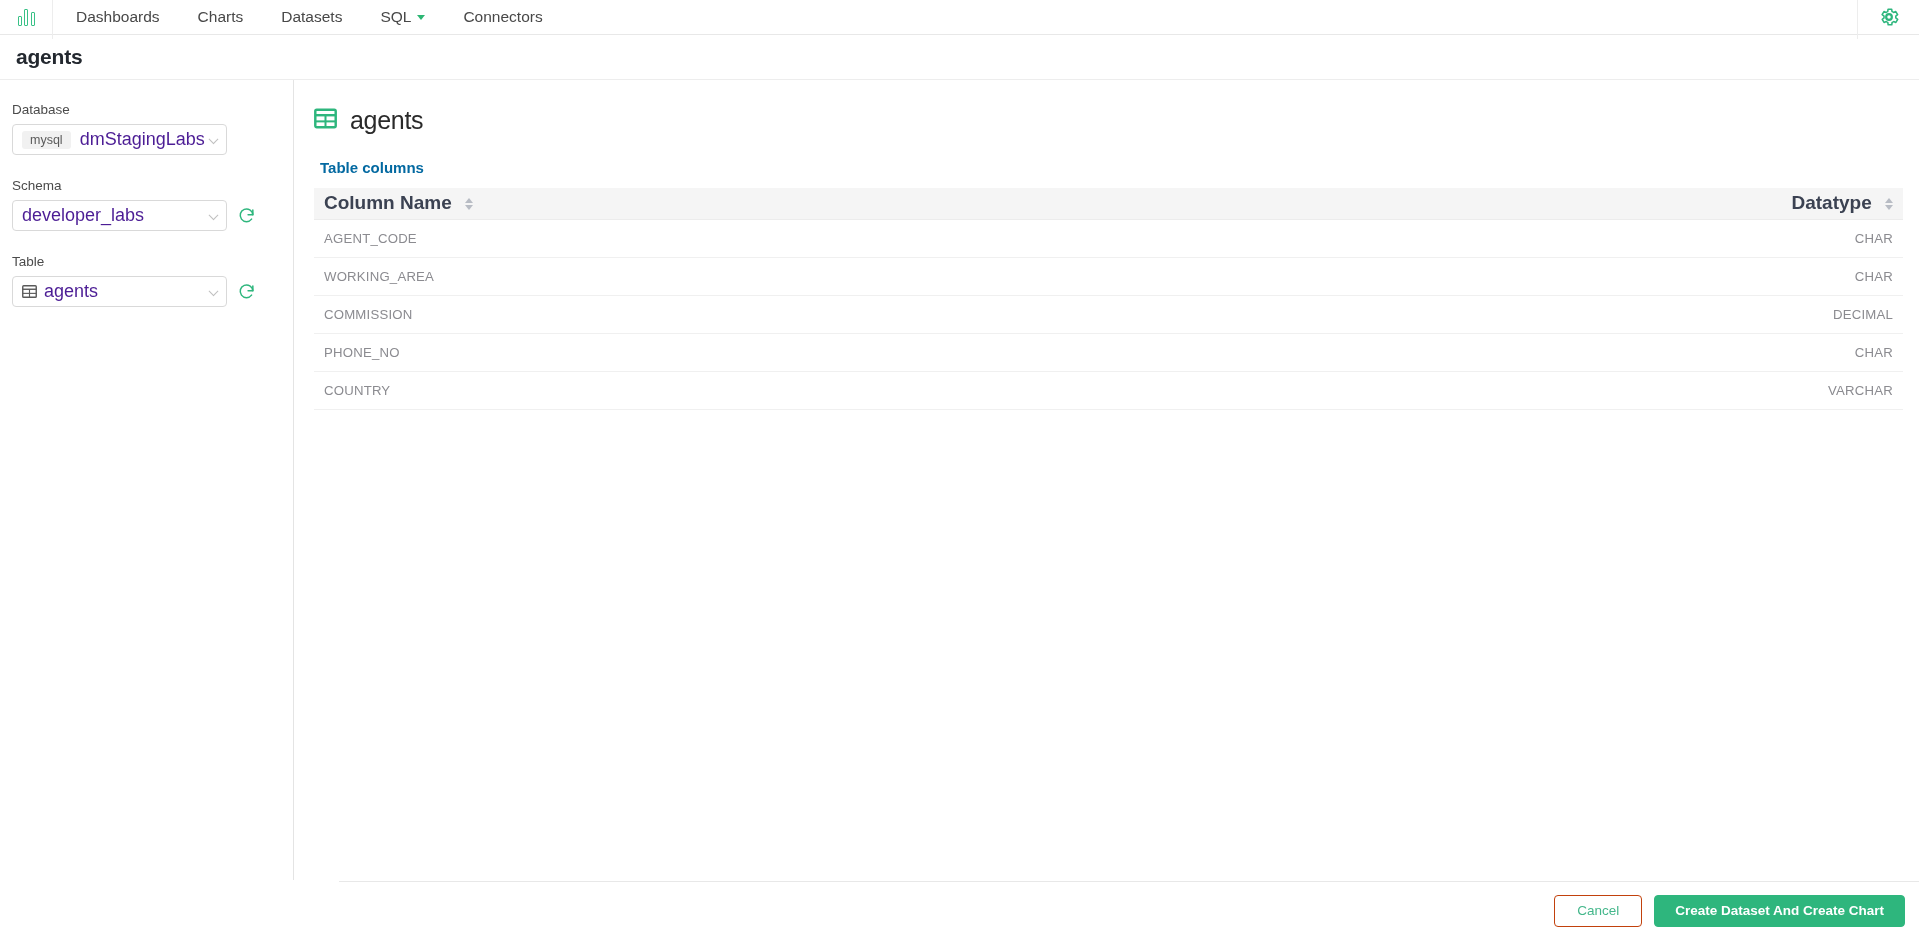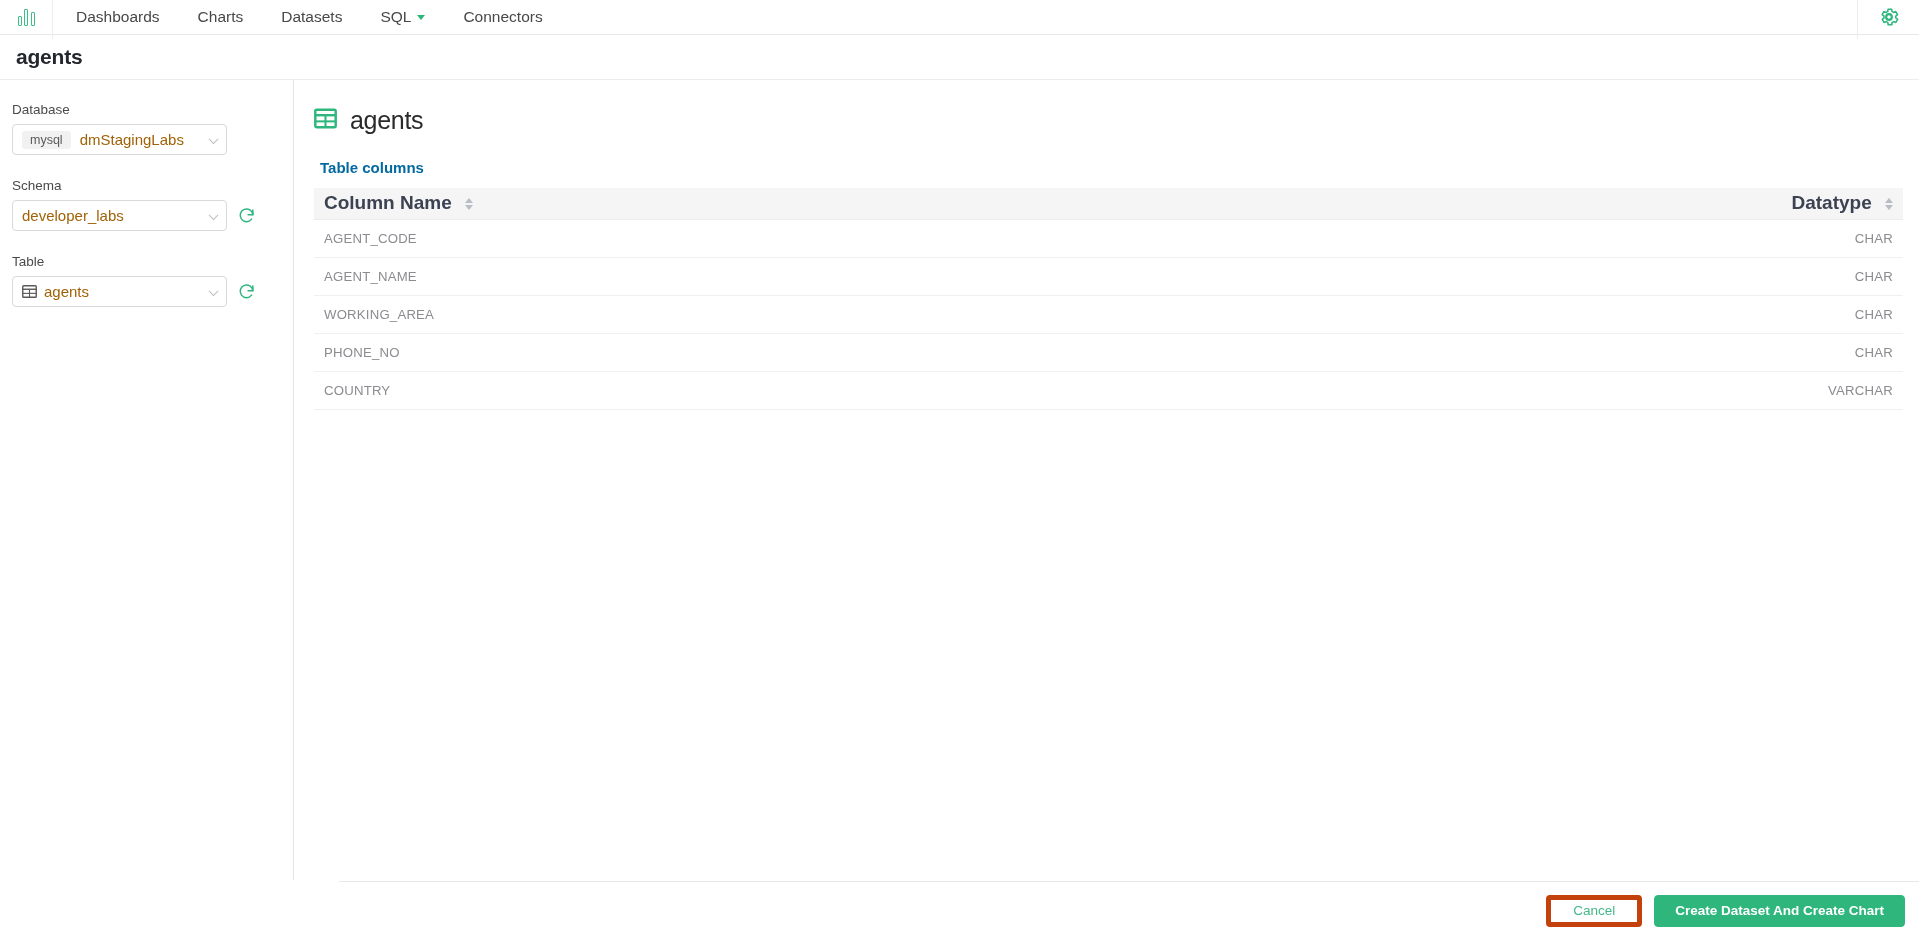--- a/index.html
+++ b/index.html
@@ -93,21 +93,21 @@
   }
   .db-chip {
     background: #f1f1f1;
     color: #5b5b5b;
     font-size: 12.5px;
     border-radius: 3px;
     padding: 2px 8px;
     margin-right: 9px;
     white-space: nowrap;
   }
-  .select-value { font-size: 15px; color: #a16207; white-space: nowrap; overflow: hidden; }
+  .select-value { font-size: 18px; color: #4c1d95; white-space: nowrap; overflow: hidden; }
   .select-caret {
     position: absolute; right: 9px; top: 50%;
     transform: translateY(-60%) rotate(45deg);
     width: 7px; height: 7px;
     border-right: 1.4px solid #bfbfbf;
     border-bottom: 1.4px solid #bfbfbf;
   }
   .tbl-icon { margin-right: 7px; display: inline-flex; }
   .refresh-btn { cursor: pointer; display: inline-flex; }
 
@@ -169,21 +169,21 @@
     font-size: 13.5px;
     border-radius: 4px;
     height: 32px;
     display: inline-flex; align-items: center; justify-content: center;
     cursor: pointer;
     white-space: nowrap;
   }
   .btn-cancel {
     background: #fff;
     color: #44b78b;
-    border: 5px solid #c2410c;
+    border: 1px solid #c2410c;
     padding: 0 22px;
   }
   .btn-primary {
     background: #2eb67d;
     color: #ffffff;
     border: 1px solid #2eb67d;
     font-weight: bold;
     padding: 0 20px;
   }
 </style>
@@ -318,26 +318,26 @@
               </span>
           </th>
         </tr>
       </thead>
       <tbody>
         <tr>
           <td>AGENT_CODE</td>
           <td class="right">CHAR</td>
         </tr>
         <tr>
-          <td>AGENT_NAME</td>
-          <td class="right">CHAR</td>
-        </tr>
-        <tr>
           <td>WORKING_AREA</td>
           <td class="right">CHAR</td>
+        </tr>
+        <tr>
+          <td>COMMISSION</td>
+          <td class="right">DECIMAL</td>
         </tr>
         <tr>
           <td>PHONE_NO</td>
           <td class="right">CHAR</td>
         </tr>
         <tr>
           <td>COUNTRY</td>
           <td class="right">VARCHAR</td>
         </tr>
       </tbody>

